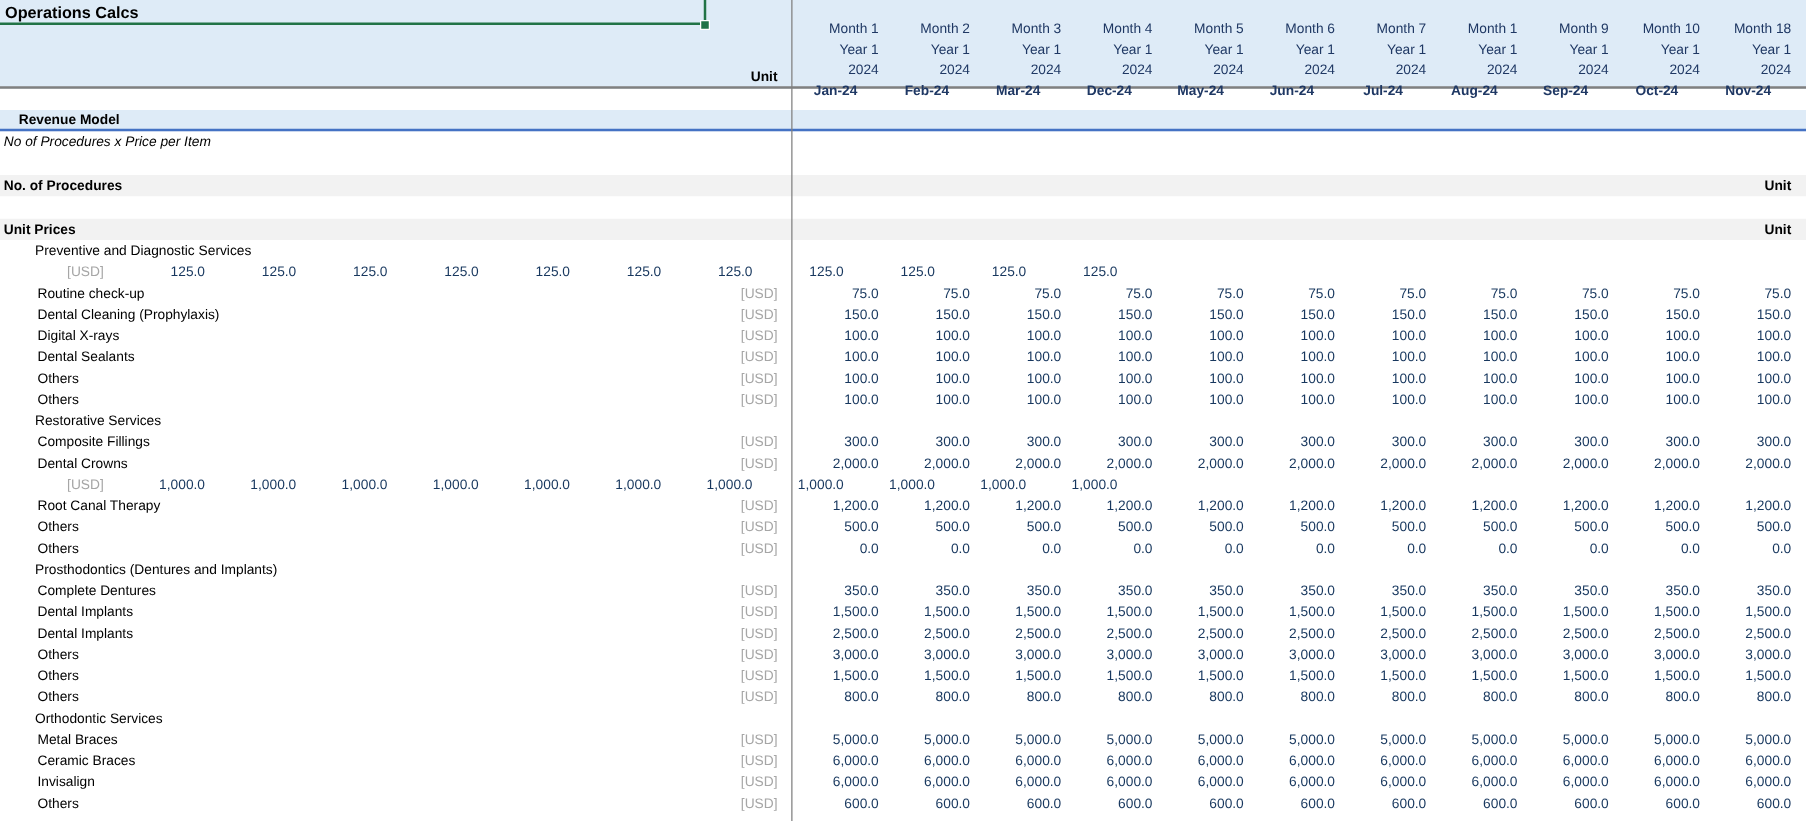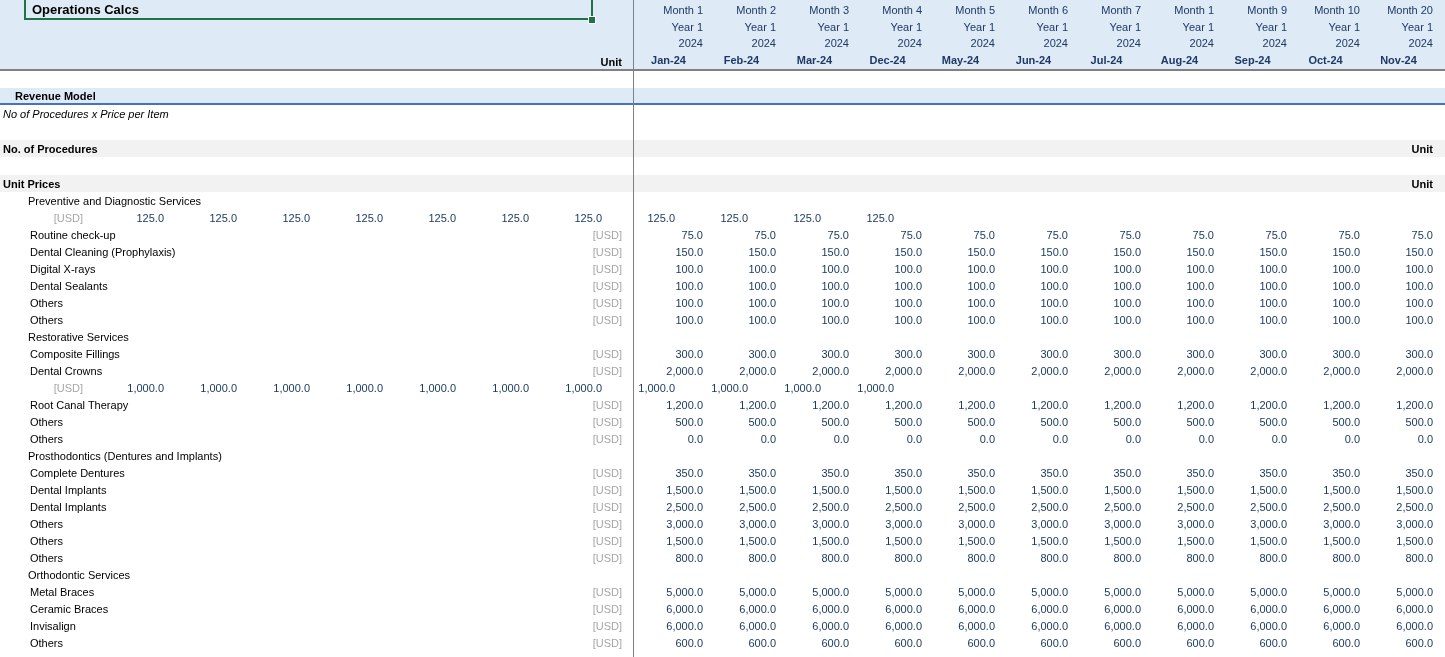--- a/index.html
+++ b/index.html
@@ -3,28 +3,28 @@
 <meta charset="utf-8">
 <style>
   * { margin:0; padding:0; box-sizing:border-box; }
   html,body { width:1445px; height:657px; overflow:hidden; background:#fff;
               font-family:"Liberation Sans","DejaVu Sans",sans-serif; }
   #sheet { position:relative; width:1445px; height:657px; background:#fff; }
 
   
   #header { position:relative; display:flex; height:71px;
             background:var(--header-bg); border-bottom:2px solid var(--grid-gray); }
-  #label-area { position:relative; width:702px; height:100%;margin-left:28px; }
+  #label-area { position:relative; width:702px; height:100%; }
   #selection-border { position:absolute; left:-4px; top:-3px; width:569px; height:23px;
                       border:2.5px solid var(--sel-green); pointer-events:none; }
   #fill-handle { position:absolute; left:560px; top:16px; width:8px; height:8px;
                  background:var(--sel-green); border:1px solid #fff; }
   #sheet-title { position:absolute; left:4px; top:2px; font-size:13px; font-weight:bold; color:#000; }
   #unit-header { position:absolute; right:12px; bottom:1px; font-size:11px; font-weight:bold; color:#000; }
-  #month-headers { display:flex; width:811px; padding-top:2px; }
+  #month-headers { display:flex; width:811px; padding-top:15px; }
   .mhcol { width:73px; text-align:right; padding-right:4px; color:var(--navy);
            font-size:11px; line-height:16.5px; }
   .mhcol:last-child { width:81px; padding-right:12px; }
   .mh-date { font-weight:bold;text-align:center; }
 
   
   .row { display:flex; align-items:center; height:17px; font-size:11px; color:#000; }
   .row .lbl { flex:1; white-space:nowrap; overflow:hidden; }
   .row .unit { width:95px; text-align:right; padding-right:12px; }
   .row .months { display:flex; width:811px; }
@@ -111,21 +111,21 @@
           <div class="mh-calyear">2024</div>
           <div class="mh-date">Sep-24</div>
         </div>
         <div class="mhcol">
           <div class="mh-month">Month 10</div>
           <div class="mh-year">Year 1</div>
           <div class="mh-calyear">2024</div>
           <div class="mh-date">Oct-24</div>
         </div>
         <div class="mhcol">
-          <div class="mh-month">Month 20</div>
+          <div class="mh-month">Month 18</div>
           <div class="mh-year">Year 1</div>
           <div class="mh-calyear">2024</div>
           <div class="mh-date">Nov-24</div>
         </div>
       </div>
   </div>
 
   <div id="rows">
       <div class="row spacer" style="height: 17px;"></div>
       <div class="row section">

